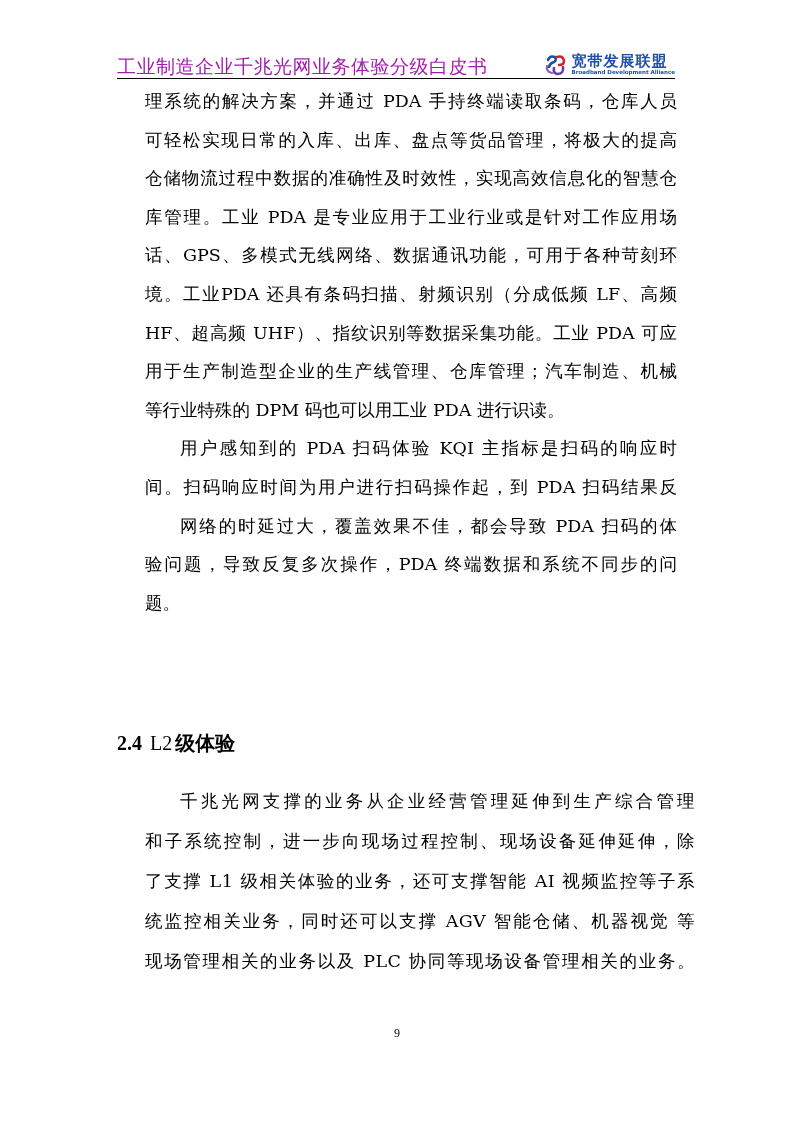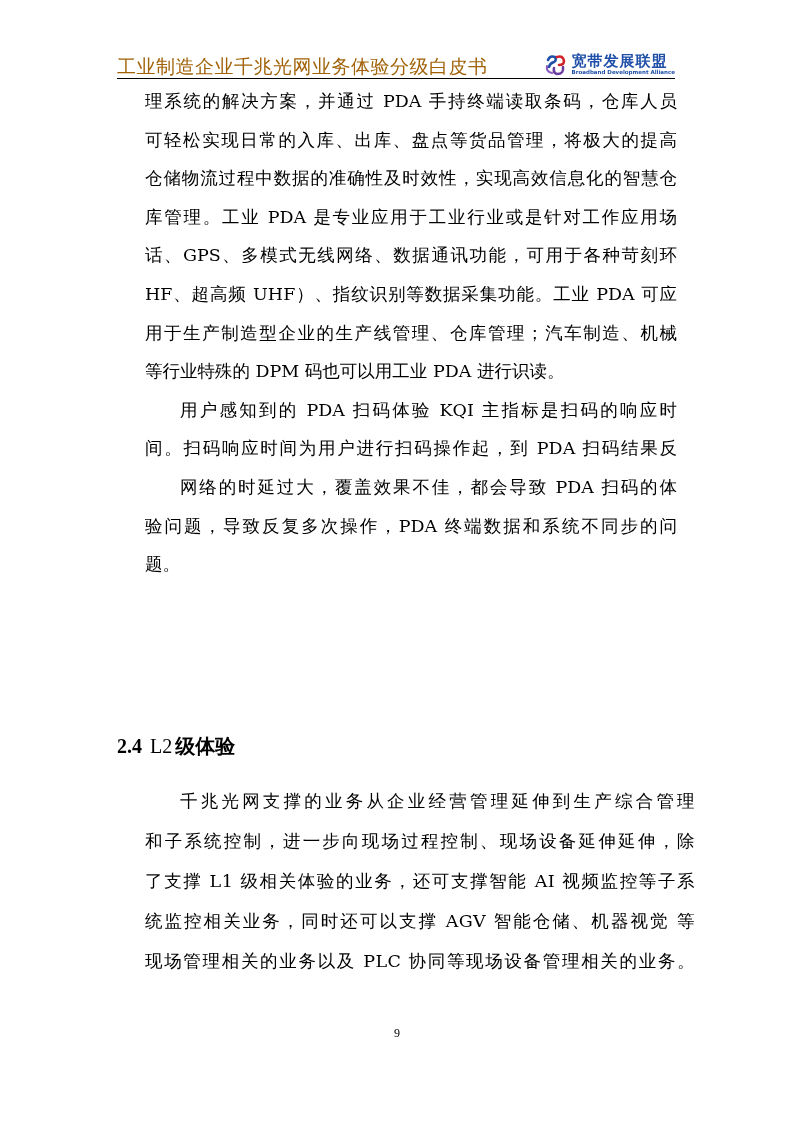--- a/index.html
+++ b/index.html
@@ -1,32 +1,32 @@
 <!DOCTYPE html>
 <html><head>
   <meta charset="utf-8">
   <style>
     html, body { margin: 0; padding: 0; background: #ffffff; }
     body { width: 794px; height: 1122px; position: relative; overflow: hidden;
            font-family: "DejaVu Serif", "Liberation Serif", serif; color: #000; }
     .header { position: absolute; left: 117px; top: 52px; width: 558px; height: 26px;
               border-bottom: 1.5px solid #000; }
     .header-title { position: absolute; left: 0; top: 2px; font-size: 19px; letter-spacing: 0.5px;
-                    font-family: "DejaVu Sans", "Liberation Sans", sans-serif; font-weight: 300; color: #a16207; }
+                    font-family: "DejaVu Sans", "Liberation Sans", sans-serif; font-weight: 300; color: #a21caf; }
     .logo { position: absolute; right: 0; top: 0; height: 26px; display: flex; align-items: center; }
     .logo svg { width: 24px; height: 22px; margin-right: 4px; }
     .logo-text { display: flex; flex-direction: column; line-height: 1; justify-content: space-between; }
     .logo-cn { font-family: "DejaVu Sans", "Liberation Sans", sans-serif; font-size: 15px; font-weight: bold; color: #1f4fa8; letter-spacing: 1px; }
     .logo-en { font-family: "DejaVu Sans", "Liberation Sans", sans-serif; font-size: 5.5px; font-weight: bold; color: #1f4fa8; margin-top: 1px; }
     .body-text { position: absolute; left: 117px; top: 82px; width: 560px; }
     .line { height: 38.6px; line-height: 38.6px; font-size: 17.5px; white-space: nowrap;
             text-align: justify; text-align-last: justify; margin-left: 28px; }
     .line.last { text-align-last: left; }
     .line.indent { padding-left: 35px; }
-    .heading { position: absolute; left: 117px; top: 732px; font-size: 20px; font-weight: bold; line-height: 28px; text-align: right; }
+    .heading { position: absolute; left: 117px; top: 732px; font-size: 20px; font-weight: bold; line-height: 22px; text-align: right; }
     .heading .num { font-family: "Liberation Serif", serif; font-weight: bold; margin-right: 8px; }
     .heading .lvl { font-family: "Liberation Serif", serif; font-weight: normal; margin-right: 3px; }
     .body-text2 { position: absolute; left: 117px; top: 781px; width: 578px; }
     .body-text2 .line { height: 40px; line-height: 40px; font-size: 17.5px; letter-spacing: 0.4px; }
     .page-num { position: absolute; left: 0; width: 794px; top: 1026px; text-align: center;
                 font-family: "Liberation Serif", serif; font-size: 12px; }
   </style>
 </head>
 <body>
 
@@ -45,20 +45,21 @@
     </div>
   </div>
 </div>
 
 <div class="body-text">
   <div class="line">理系统的解决方案，并通过 PDA 手持终端读取条码，仓库人员</div>
   <div class="line">可轻松实现日常的入库、出库、盘点等货品管理，将极大的提高</div>
   <div class="line">仓储物流过程中数据的准确性及时效性，实现高效信息化的智慧仓</div>
   <div class="line">库管理。工业 PDA 是专业应用于工业行业或是针对工作应用场</div>
   <div class="line">话、GPS、多模式无线网络、数据通讯功能，可用于各种苛刻环</div>
+  <div class="line">境。工业PDA 还具有条码扫描、射频识别（分成低频 LF、高频</div>
   <div class="line">HF、超高频 UHF）、指纹识别等数据采集功能。工业 PDA 可应</div>
   <div class="line">用于生产制造型企业的生产线管理、仓库管理；汽车制造、机械</div>
   <div class="line last">等行业特殊的 DPM 码也可以用工业 PDA 进行识读。</div>
   <div class="line indent">用户感知到的 PDA 扫码体验 KQI 主指标是扫码的响应时</div>
   <div class="line">间。扫码响应时间为用户进行扫码操作起，到 PDA 扫码结果反</div>
   <div class="line indent">网络的时延过大，覆盖效果不佳，都会导致 PDA 扫码的体</div>
   <div class="line">验问题，导致反复多次操作，PDA 终端数据和系统不同步的问</div>
   <div class="line last">题。</div>
 </div>
 

